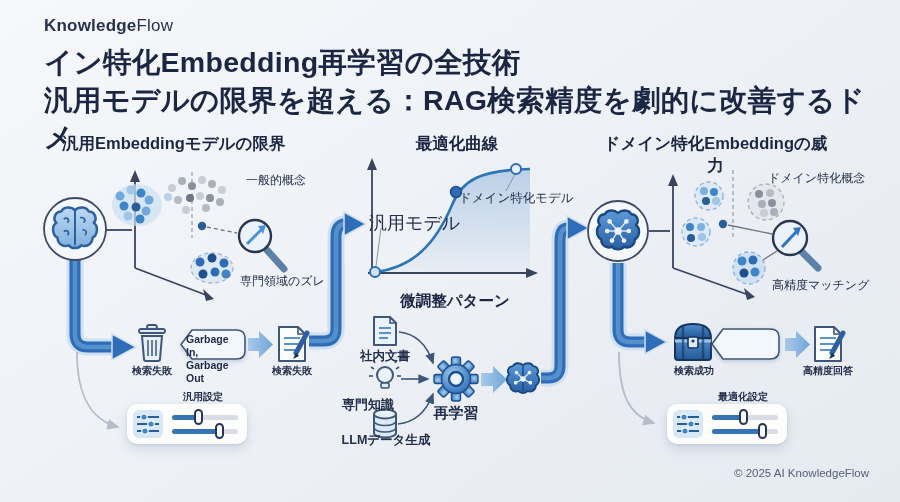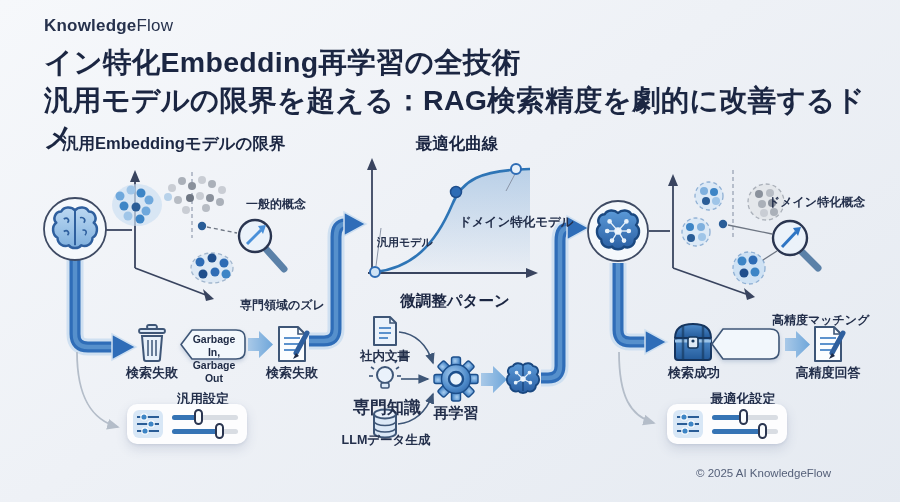--- a/index.html
+++ b/index.html
@@ -7,24 +7,24 @@
     position:relative;width:900px;height:502px;overflow:hidden;
     background:linear-gradient(145deg,#f6f8fb 0%,#eef1f6 45%,#e5eaf1 100%);
     font-family:"Liberation Sans",sans-serif;color:#1b2642;padding-left:24px;
   }
   .abs{position:absolute;}
   .logo{font-size:17px;letter-spacing:.2px;color:#27324d;}
   .logo b{font-weight:700;}
   .logo span{font-weight:400;}
   .title{font-size:28.5px;font-weight:800;line-height:1.32;letter-spacing:.3px;color:#1b2642;}
   .colhead{font-size:16.5px;font-weight:800;color:#1b2642;}
-  .lbl{font-size:12px;font-weight:700;color:#232f4b;white-space:nowrap;margin-top:24px;}
-  .lbl13{font-size:13px;font-weight:700;color:#232f4b;text-align:center;white-space:nowrap;}
+  .lbl{font-size:12px;font-weight:400;color:#232f4b;white-space:nowrap;}
+  .lbl13{font-size:10px;font-weight:700;color:#232f4b;text-align:center;white-space:nowrap;}
   .subhead{font-size:15.5px;font-weight:800;text-align:center;color:#1b2642;}
-  .bubble-text{font-size:10.5px;font-weight:700;line-height:1.25;text-align:center;color:#1d2944;}
+  .bubble-text{font-size:10.5px;font-weight:700;line-height:1.25;color:#1d2944;}
   .footer{font-size:11.5px;color:#556079;}
   .panel{
     position:absolute;background:#fdfdfe;border-radius:10px;
     box-shadow:0 5px 12px rgba(70,90,130,.16),0 1px 3px rgba(70,90,130,.12);
   }
   .panel .iconbox{position:absolute;left:6px;top:6px;width:30px;height:28px;background:#d8e7f6;border-radius:6px;}
   .track{position:absolute;height:5px;border-radius:3px;background:#d9dde3;}
   .track .active{position:absolute;left:0;top:0;height:5px;border-radius:3px;background:#3674b5;}
   .handle{position:absolute;top:-6px;width:9px;height:16px;border-radius:5px;background:#fafcfe;border:2px solid #2a3550;box-sizing:border-box;}
   .pipe-under{stroke:#cfe0f1;stroke-width:17;fill:none;stroke-linejoin:round;stroke-linecap:butt;}
@@ -372,32 +372,33 @@
     <b>Knowledge</b><span>Flow</span>
   </div>
 
   <div class="abs title" style="left:44px;top:44px;width:830px">
     <div>イン特化Embedding再学習の全技術</div>
     <div>汎用モデルの限界を超える：RAG検索精度を劇的に改善するドメ</div>
   </div>
 
   <div class="abs colhead" style="left:372px;top:133px;width:170px;text-align:center">最適化曲線</div>
   <div class="abs colhead" style="left:62px;top:133px">汎用Embeddingモデルの限界</div>
+  <div class="abs colhead" style="left:598px;top:133px;width:235px;text-align:center">ドメイン特化Embeddingの威力</div>
 
   <div class="abs lbl" style="left:246px;top:172px">一般的概念</div>
   <div class="abs lbl" style="left:240px;top:273px">専門領域のズレ</div>
   <div class="abs lbl" style="left:768px;top:170px">ドメイン特化概念</div>
-  <div class="abs lbl" style="left:772px;top:288px">高精度マッチング</div>
-
-  <div class="abs lbl" style="left:377px;top:211px;font-size:11px">汎用モデル</div>
+  <div class="abs lbl" style="left:772px;top:277px">高精度マッチング</div>
+
+  <div class="abs lbl" style="left:369px;top:211px;font-size:18px">汎用モデル</div>
   <div class="abs lbl" style="left:459px;top:190px;font-size:12.5px">ドメイン特化モデル</div>
 
   <div class="abs subhead" style="left:385px;top:291px;width:140px">微調整パターン</div>
   <div class="abs lbl13" style="left:353px;top:348px;width:64px;font-size:12.5px">社内文書</div>
-  <div class="abs lbl13" style="left:353px;top:396px;width:64px;font-size:17px">専門知識</div>
+  <div class="abs lbl13" style="left:336px;top:396px;width:64px;font-size:13px">専門知識</div>
   <div class="abs lbl13" style="left:340px;top:432px;width:92px;font-size:12.5px">LLMデータ生成</div>
   <div class="abs lbl13" style="left:426px;top:404px;width:60px;font-size:15px">再学習</div>
 
   <div class="abs lbl13" style="left:120px;top:364px;width:64px">検索失敗</div>
   <div class="abs lbl13" style="left:256px;top:364px;width:72px">検索失敗</div>
   <div class="abs lbl13" style="left:662px;top:364px;width:64px">検索成功</div>
   <div class="abs lbl13" style="left:792px;top:364px;width:72px">高精度回答</div>
 
   <div class="abs bubble-text" style="left:186px;top:333px;width:56px">
     <div>Garbage In,</div>
@@ -446,15 +447,15 @@
     <div class="track" style="left:45px;top:11px;width:66px">
       <div class="active" style="width:32px"></div>
       <div class="handle" style="left:27px"></div>
     </div>
     <div class="track" style="left:45px;top:25px;width:66px">
       <div class="active" style="width:51px"></div>
       <div class="handle" style="left:46px"></div>
     </div>
   </div>
 
-  <div class="abs footer" style="left:696px;top:467px">© 2025 AI KnowledgeFlow</div>
+  <div class="abs footer" style="left:734px;top:467px">© 2025 AI KnowledgeFlow</div>
 
 </div>
 
 </body></html>

